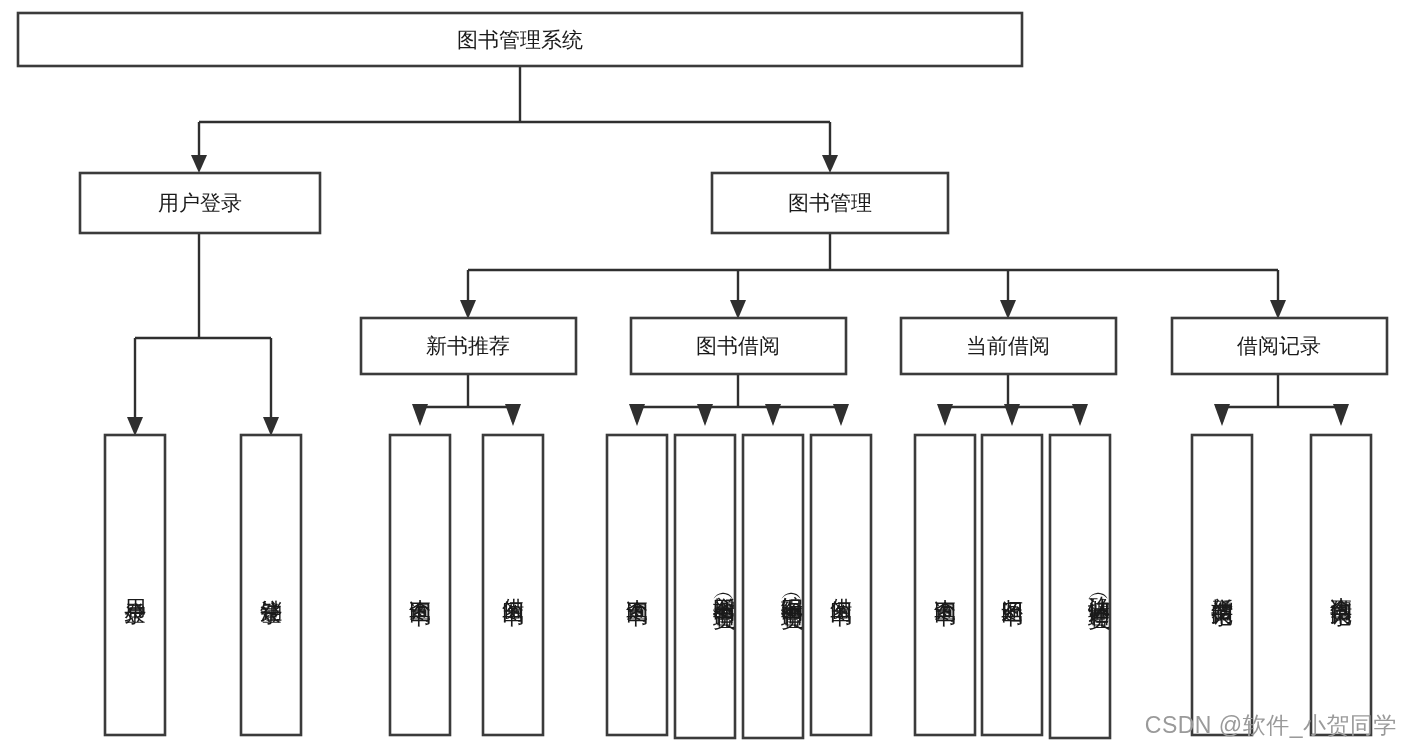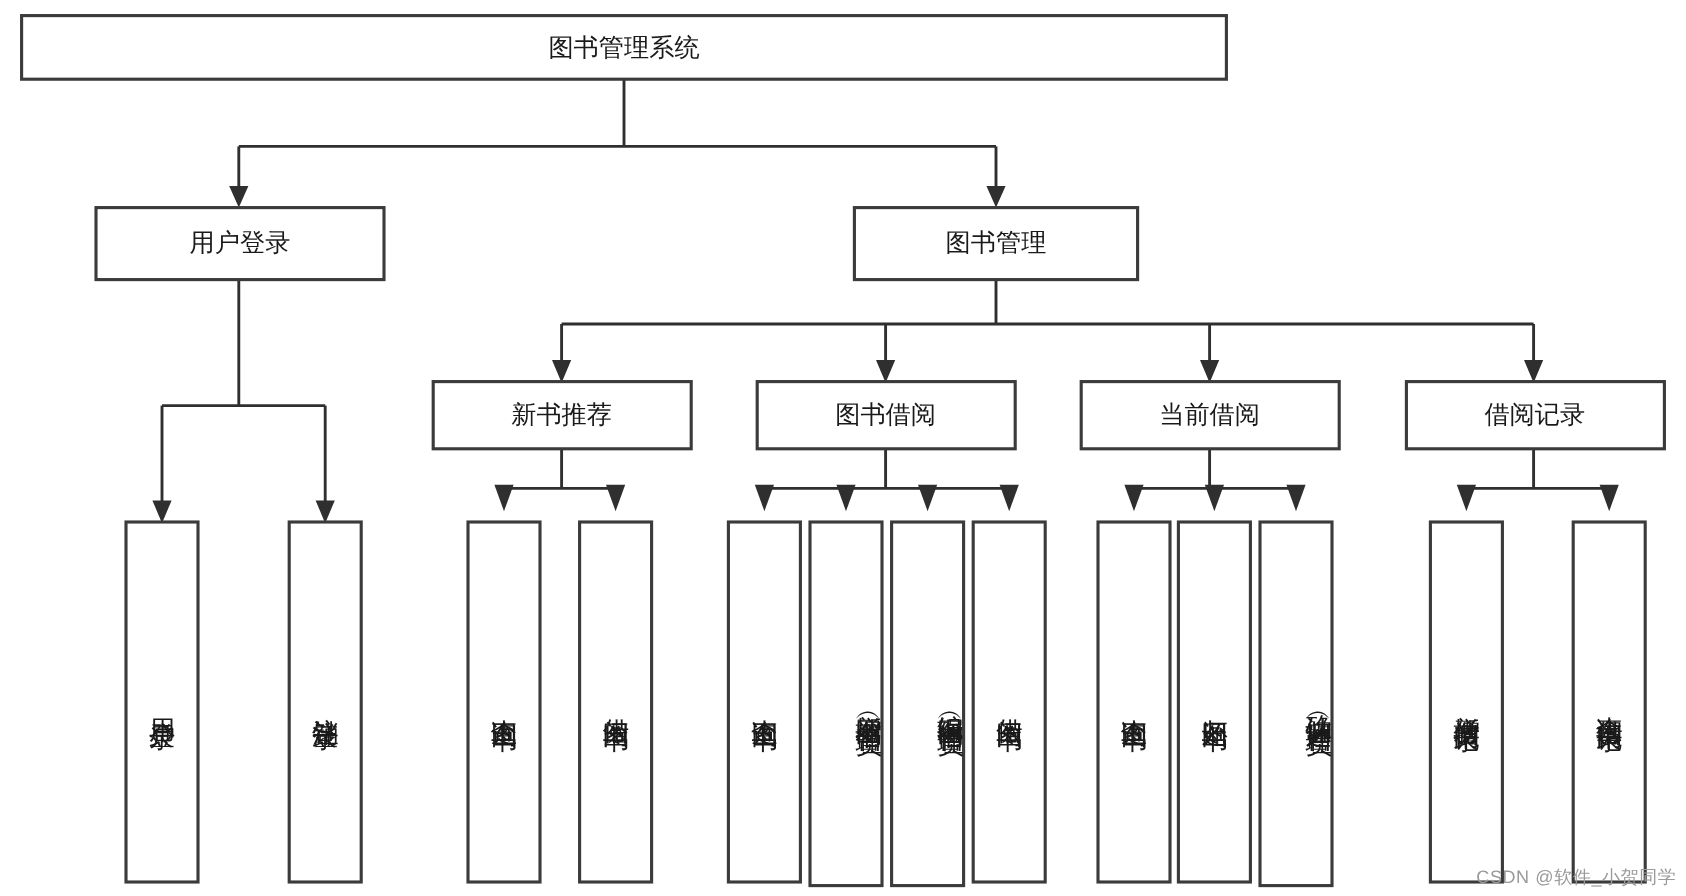--- a/index.html
+++ b/index.html
@@ -64,21 +64,21 @@
     align-items: center;
     justify-content: center;
     pointer-events: none;
     user-select: none;
   }
   .watermark {
     position: absolute;
     right: 8px;
     bottom: 6px;
     font-family: "Liberation Sans", "DejaVu Sans", sans-serif;
-    font-size: 15px;
+    font-size: 23px;
     color: #9a9a9a;
     letter-spacing: 0.5px;
     white-space: nowrap;
   }
 </style>
 </head>
 <body>
 
 <div id="diagram-root">
 

